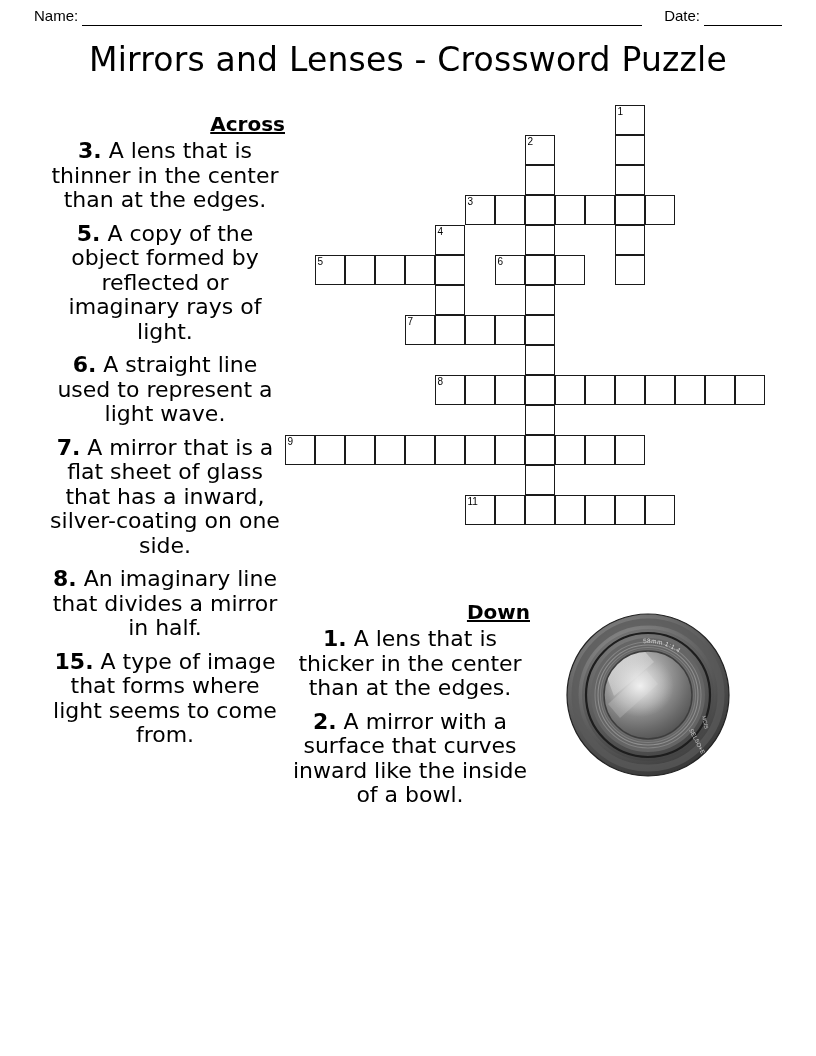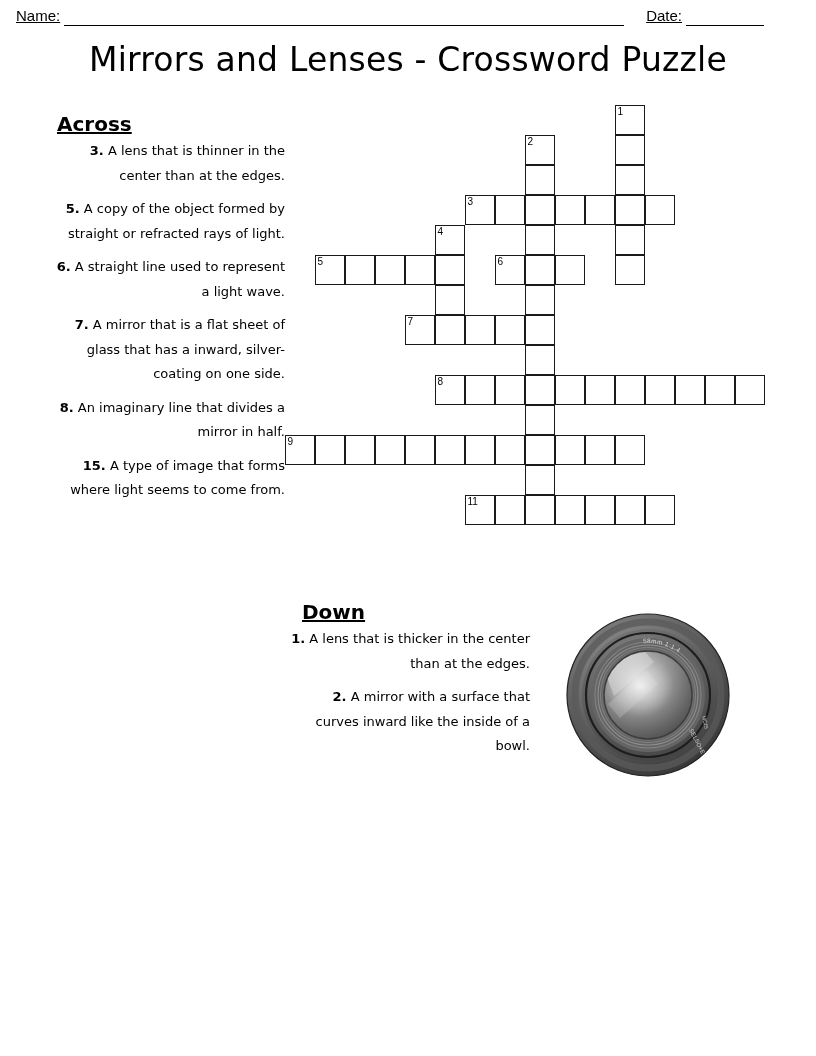--- a/index.html
+++ b/index.html
@@ -13,30 +13,29 @@
     height: 1056px;
     position: relative;
     font-family: "DejaVu Sans", sans-serif;
     color: #000000;
     overflow: hidden;
   }
 
   
   #header-line {
     position: absolute;
-    left: 16px;
+    left: 34px;
     top: 2px;
     width: 748px;
     height: 24px;
     display: flex;
     align-items: flex-end;
     font-family: "Liberation Sans", sans-serif;
     font-size: 15px;
     line-height: 18px;
-    text-decoration: underline;
   }
   #header-line .field-label {
     white-space: nowrap;
     padding-bottom: 1px;
   }
   #header-line .rule {
     border-bottom: 1.4px solid #000;
     height: 15px;
   }
   #rule-name { flex: 1 1 auto; margin: 0 0 0 4px; }
@@ -64,26 +63,27 @@
   }
   #across-col { left: 45px; top: 112px; width: 240px; }
   #down-col   { left: 290px; top: 600px; width: 240px; }
 
   .clue-heading {
     font-size: 20px;
     font-weight: 700;
     text-decoration: underline;
     margin: 0 0 3px 12px;
     line-height: 24px;
+    text-align: right;
   }
   .clue {
-    font-size: 13px;
+    font-size: 22px;
     line-height: 24.5px;
     margin: 0 0 9px 0;
-    text-align: right;
+    text-align: center;
   }
   .clue-num {
     font-weight: 700;
   }
 
   
   #crossword-grid {
     position: absolute;
     left: 285px;
     top: 105px;
@@ -132,21 +132,21 @@
 <div id="puzzle-title">Mirrors and Lenses - Crossword Puzzle</div>
 
 <div class="clue-col" id="across-col">
   <div class="clue-heading">Across</div>
   <div class="clue">
     <span class="clue-num">3.</span>
     <span>A lens that is thinner in the center than at the edges.</span>
   </div>
   <div class="clue">
     <span class="clue-num">5.</span>
-    <span>A copy of the object formed by straight or refracted rays of light.</span>
+    <span>A copy of the object formed by reflected or imaginary rays of light.</span>
   </div>
   <div class="clue">
     <span class="clue-num">6.</span>
     <span>A straight line used to represent a light wave.</span>
   </div>
   <div class="clue">
     <span class="clue-num">7.</span>
     <span>A mirror that is a flat sheet of glass that has a inward, silver-coating on one side.</span>
   </div>
   <div class="clue">

